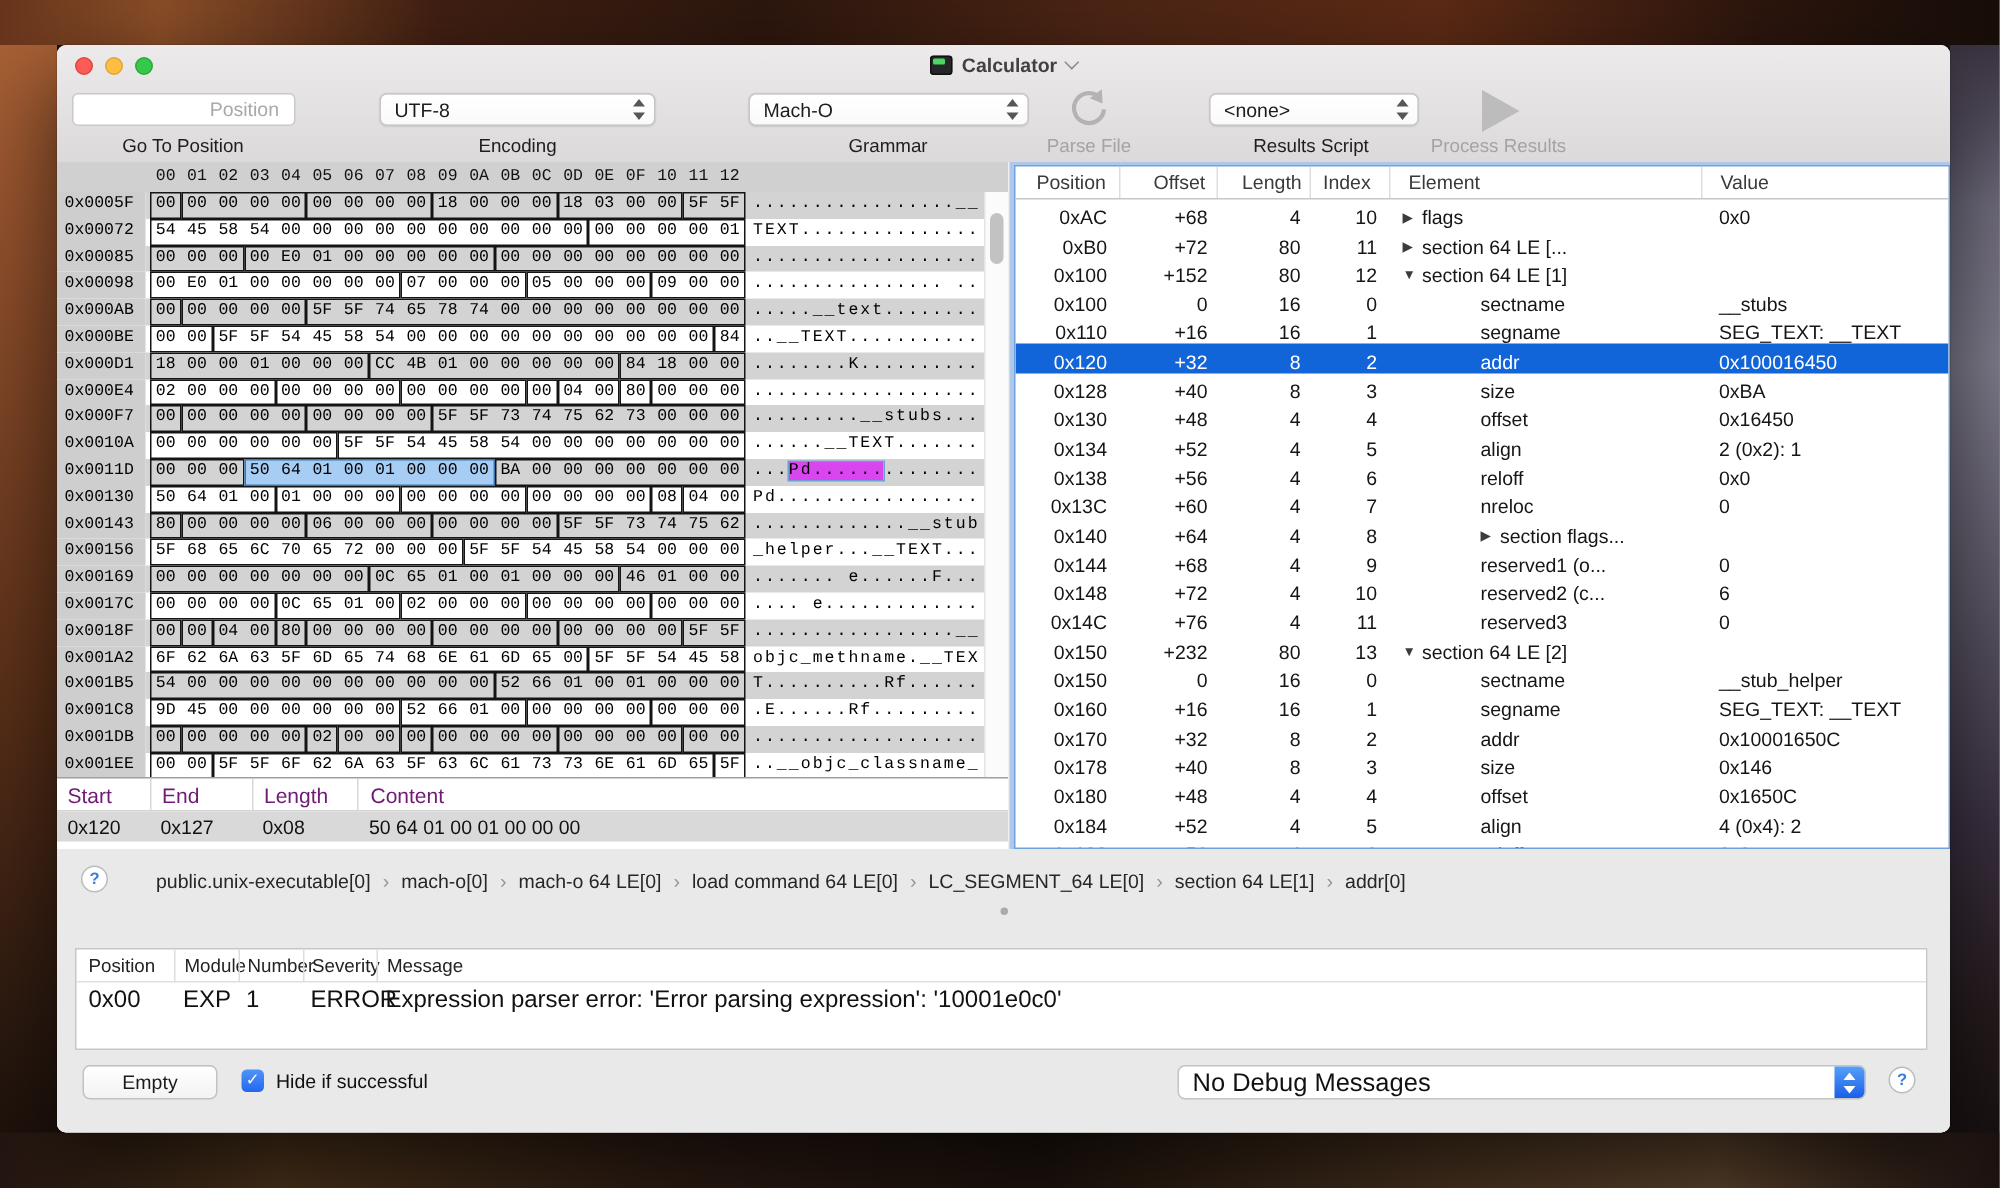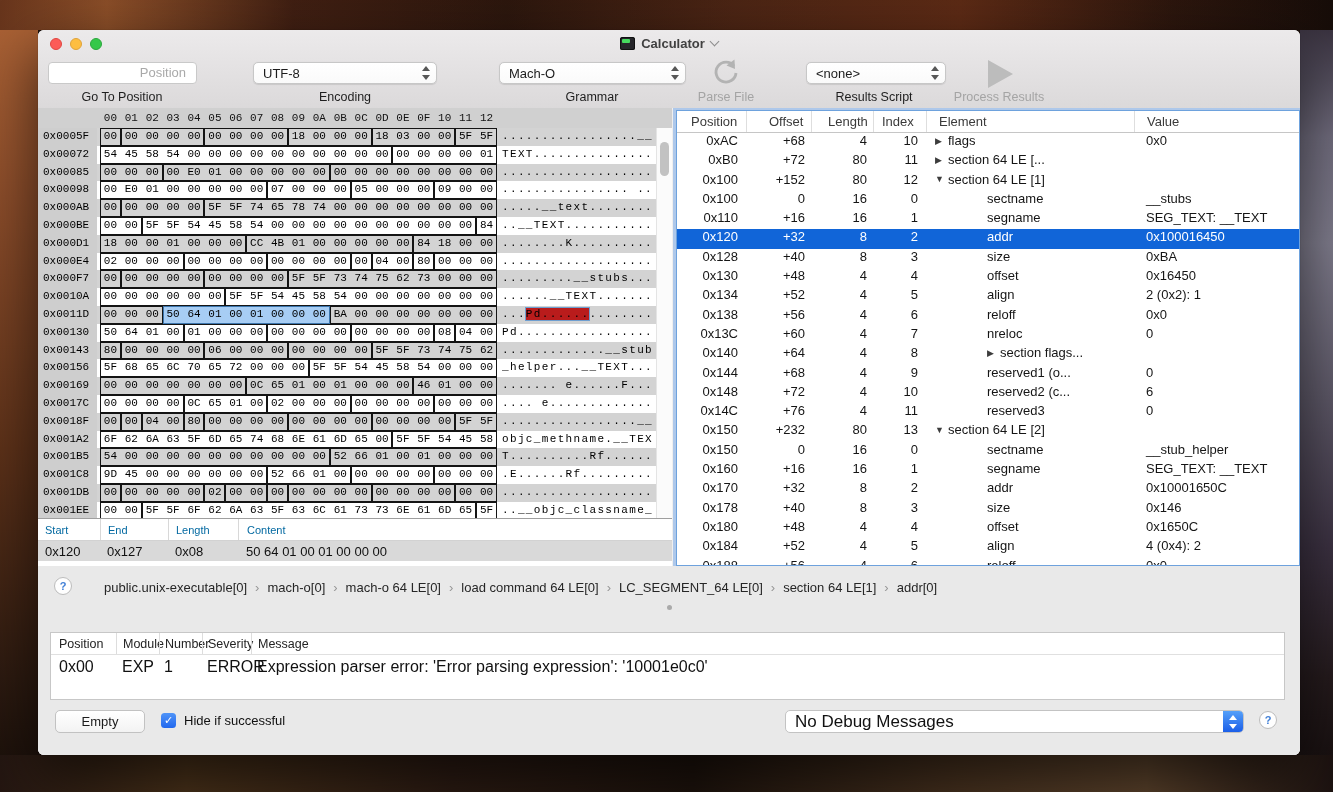--- a/index.html
+++ b/index.html
@@ -50,41 +50,41 @@
 .hexheader span{width:20.9px;text-align:center;font-size:11px;color:#111}
 .hexrow{display:flex;height:17.8px}
 .haddr{width:59px;background:#cecece;font-size:11px;line-height:17.8px;padding-left:5px;color:#000;flex:0 0 59px}
 .hmain{flex:1;display:flex;align-items:stretch}
 .hexrow.g .hmain{background:#d3d3d3}
 .hsegs{display:flex;padding-left:3px;width:400px;flex:0 0 400px}
 .hseg{display:inline-flex;align-items:center;outline:1.5px solid #141414;outline-offset:-1px}
 .hseg.hsel{background:#a7cdf4;outline-color:#3c76ae}
 .hb{width:20.9px;text-align:center;font-size:11px;line-height:17.8px;color:#000}
 .hascii{margin-left:5px;font-size:11px;line-height:17.8px;letter-spacing:1.35px;white-space:pre;color:#000}
-.hascii .asel{background:#b91c1c;box-shadow:0 0 0 1px #6f9fd0}
+.hascii .asel{background:#d946ef;box-shadow:0 0 0 1px #6f9fd0}
 .hscroll{position:absolute;right:0;top:20px;bottom:0;width:16px;background:#fbfbfb;border-left:1px solid #e4e4e4}
 .hthumb{position:absolute;left:3px;top:14px;width:9px;height:34px;border-radius:5px;background:#c2c2c2}
 
 .seltable{position:absolute;left:0;top:410px;width:634px;height:48px;background:#fff;border-top:1px solid #9f9f9f}
 .selhead,.selrow{display:flex;align-items:center}
-.selhead{height:22px;border-bottom:1px solid #d2d2d2;font-size:11px;color:#0369a1}
+.selhead{height:22px;border-bottom:1px solid #d2d2d2;font-size:14px;color:#701a75}
 .selrow{height:20px;background:#d9d9d9;font-size:13px;color:#111}
 .sc1{width:62px;padding-left:7px}.sc2{width:68px;padding-left:7px}.sc3{width:70px;padding-left:7px}.sc4{flex:1;padding-left:8px}
 .selhead .sc2,.selhead .sc3,.selhead .sc4{border-left:1px solid #d8d8d8;height:100%;display:flex;align-items:center}
 
 .resultspane{position:absolute;left:638px;top:2px;width:624px;height:456px;background:#fff;overflow:hidden;
  border:1px solid #6ea2dd;box-shadow:0 0 0 3px rgba(120,168,230,.55)}
 .rhead{display:flex;height:22px;border-bottom:1px solid #c6c6c6;font-size:13px;color:#3a3a3a;align-items:center}
 .rhead div{height:100%;display:flex;align-items:center}
 .rc1{width:69px;flex:0 0 69px}.rc2{width:65px;flex:0 0 65px}.rc3{width:62px;flex:0 0 62px}.rc4{width:53px;flex:0 0 53px}
 .rc5{width:208px;flex:0 0 208px}.rc6{flex:1}
 .rhead .rc1{padding-left:14px}.rhead .rc2{padding-left:22px}.rhead .rc3{padding-left:16px}.rhead .rc4{padding-left:8px}
 .rhead .rc5{padding-left:12px}.rhead .rc6{padding-left:12px}
 .rhead .rc2,.rhead .rc3,.rhead .rc4,.rhead .rc5,.rhead .rc6{border-left:1px solid #dedede}
-.rrow{display:flex;height:19.3px;font-size:13px;color:#151515;align-items:flex-start}
+.rrow{display:flex;height:19.3px;font-size:13px;color:#151515;align-items:flex-end}
 .rrow .rc1,.rrow .rc2,.rrow .rc3,.rrow .rc4{text-align:right;justify-content:flex-end;display:flex}
 .rrow .rc1{padding-right:8px}.rrow .rc2{padding-right:6px}.rrow .rc3{padding-right:6px}.rrow .rc4{padding-right:8px}
 .rrow .rc5{display:flex;align-items:center;padding-left:61px}
 .rrow .rc5.parent{padding-left:9px}
 .rrow .rc6{padding-left:12px}
 .tri{font-size:9px;width:13px;color:#3c3c3c;flex:0 0 13px;margin-left:-13px}
 .rrow .rc5.parent .tri,.rrow .rc5 .tri{margin-left:0}
 .rrow.sel{background:#1165d8;color:#fff}
 
 .bottomstrip{position:absolute;left:0;top:458px;right:0;bottom:0;background:#e9e9e9}

